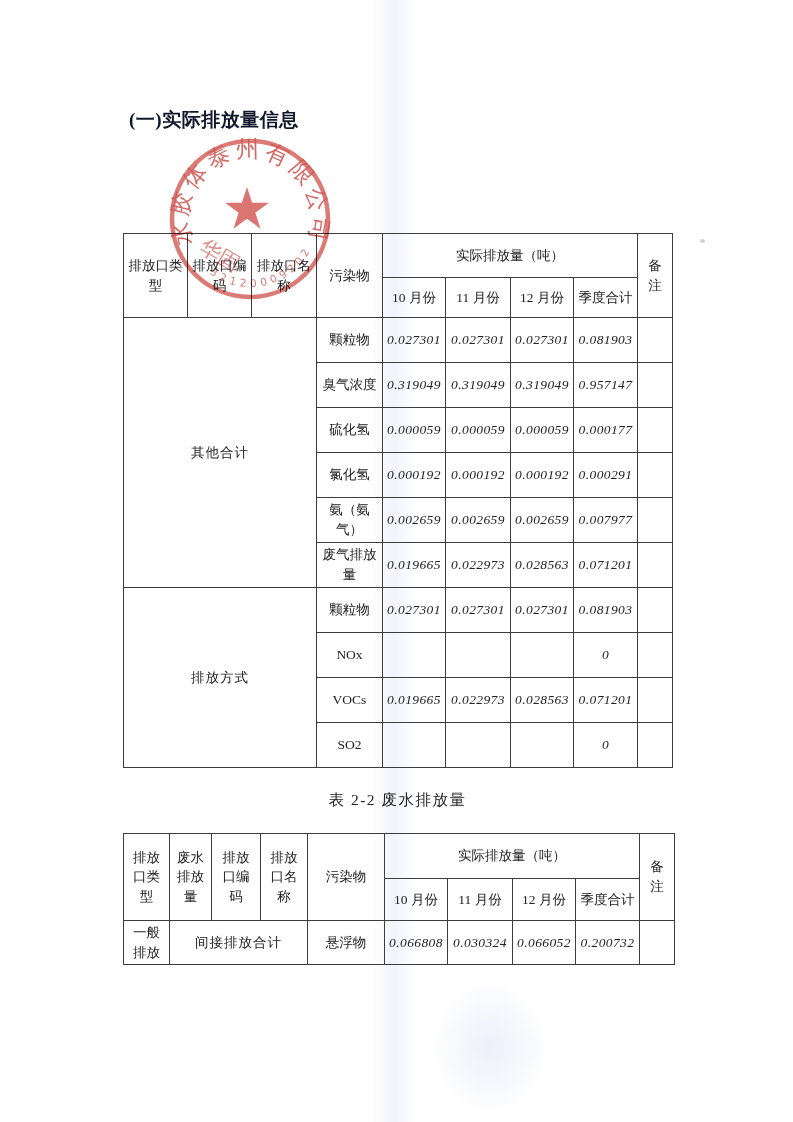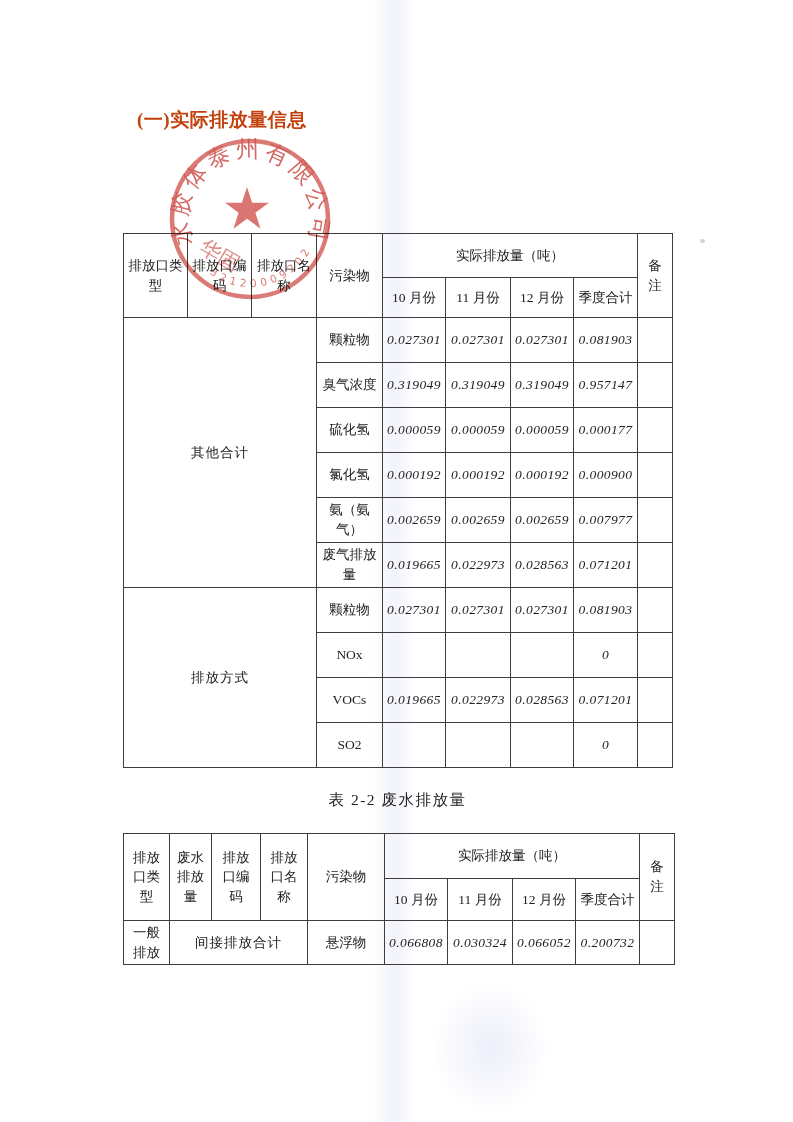--- a/index.html
+++ b/index.html
@@ -22,21 +22,21 @@
     position:absolute;left:430px;top:980px;width:120px;height:135px;
     background:radial-gradient(ellipse at center,rgba(222,226,246,.55),rgba(255,255,255,0) 70%);
     pointer-events:none;
   }
   .scan-speck{
     position:absolute;left:700px;top:239px;width:5px;height:4px;
     background:#9a9aa0;border-radius:50%;opacity:.45;
   }
   .doc-title{
     position:absolute;left:129px;top:107px;
-    font-size:19px;font-weight:600;letter-spacing:.5px;color:#c2410c;margin-left:8px;
+    font-size:19px;font-weight:600;letter-spacing:.5px;color:#0f172a;
   }
   .caption{
     position:absolute;left:123px;width:549px;text-align:center;
     font-size:15.5px;letter-spacing:1.5px;color:#222;
   }
   .cap1{top:191px;}
   .cap2{top:790px;}
   table.t{
     position:absolute;left:123px;width:549px;
     border-collapse:collapse;table-layout:fixed;
@@ -137,21 +137,21 @@
         <td class="val">0.000059</td>
         <td class="val">0.000059</td>
         <td class="val">0.000177</td>
         <td></td>
       </tr>
       <tr>
         <td class="pol">氯化氢</td>
         <td class="val">0.000192</td>
         <td class="val">0.000192</td>
         <td class="val">0.000192</td>
-        <td class="val">0.000900</td>
+        <td class="val">0.000291</td>
         <td></td>
       </tr>
       <tr>
         <td class="pol">氨（氨气）</td>
         <td class="val">0.002659</td>
         <td class="val">0.002659</td>
         <td class="val">0.002659</td>
         <td class="val">0.007977</td>
         <td></td>
       </tr>

